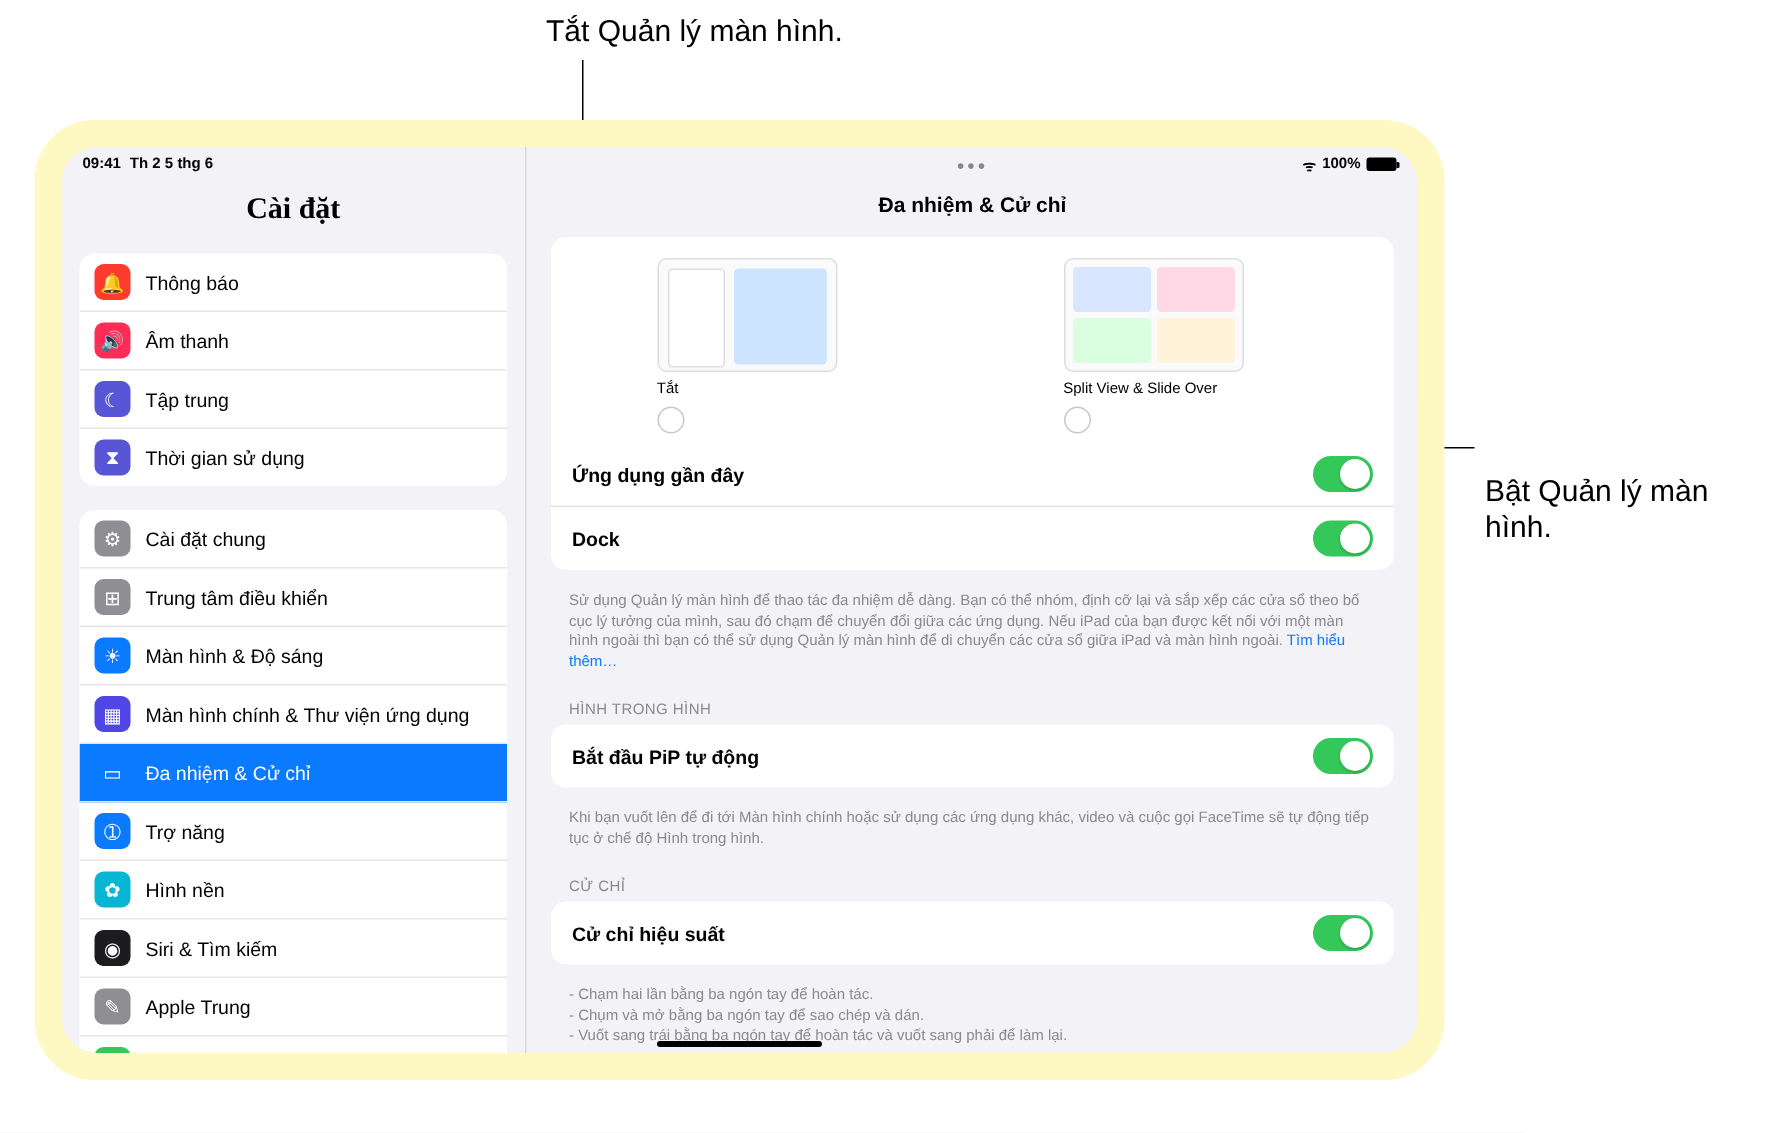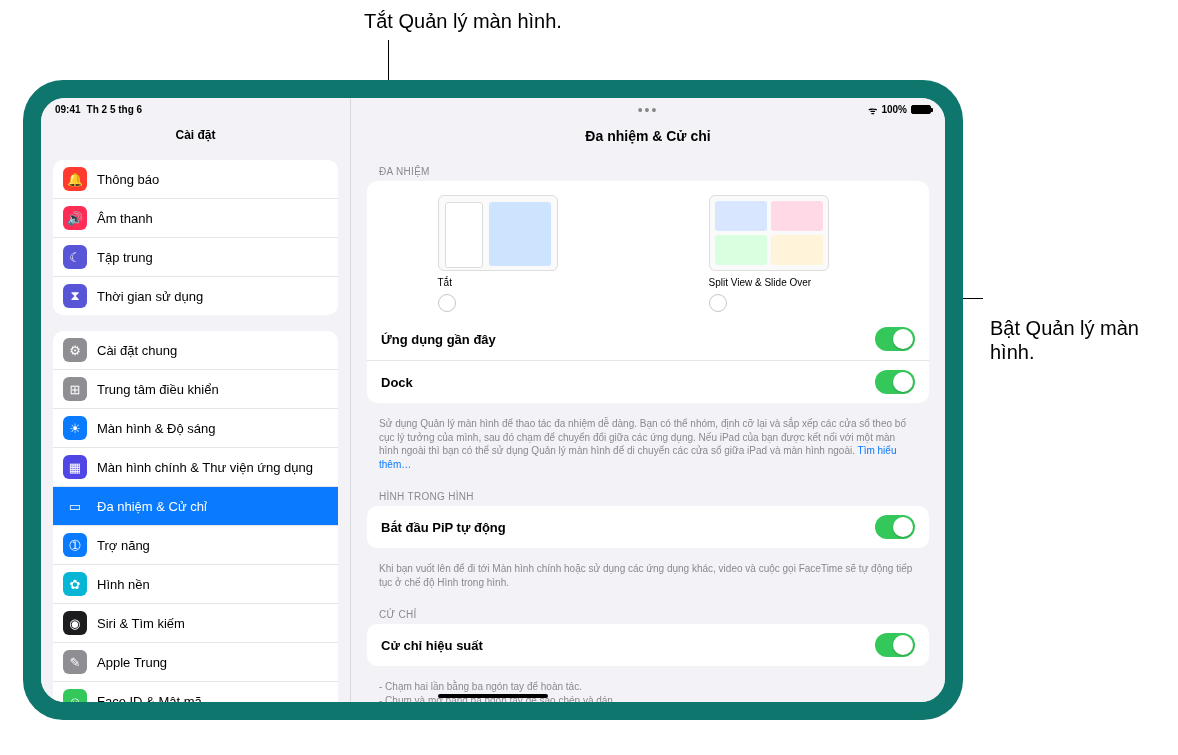--- a/index.html
+++ b/index.html
@@ -3,31 +3,31 @@
 <meta charset="utf-8">
 <style>
   * { box-sizing: border-box; margin: 0; padding: 0; }
   body { font-family: -apple-system, "Helvetica Neue", Arial, sans-serif; background: #fff; width:1178px; height:755px; position:relative; }
   .callout-top { position:absolute; left:364px; top:10px; font-size:20px; }
   .callout-right { position:absolute; left:990px; top:292px; font-size:20px; line-height:1.2;margin-top:24px; }
   .line-top { position:absolute; left:388px; top:40px; width:1px; height:256px; background:#000; }
   .line-top::after { content:''; position:absolute; bottom:0; left:0; width:70px; height:1px; background:#000; }
   .line-right { position:absolute; left:803px; top:298px; width:180px; height:1px; background:#000; }
   
-  .ipad { position:absolute; left:23px; top:80px; width:940px; height:640px; background:#0f766e; border-radius:40px; padding:18px; }
+  .ipad { position:absolute; left:23px; top:80px; width:940px; height:640px; background:#fef9c3; border-radius:40px; padding:18px; }
   .screen { width:100%; height:100%; background:#f2f2f7; border-radius:24px; overflow:hidden; display:flex; position:relative; }
   
   .statusbar { position:absolute; top:0; left:0; right:0; height:20px; display:flex; justify-content:space-between; align-items:center; padding:3px 14px 0; font-size:10px; font-weight:600; z-index:5; }
   .sb-left { display:flex; gap:6px; }
   .sb-right { display:flex; gap:4px; align-items:center; }
   .battery { width:20px; height:9px; border:1px solid #000; border-radius:2px; position:relative; background:#000; }
   .battery::after { content:''; position:absolute; right:-3px; top:2px; width:2px; height:4px; background:#000; border-radius:0 1px 1px 0; }
   
   .sidebar { width:310px; height:100%; background:#f2f2f7; border-right:1px solid #d8d8dc; padding-top:24px; overflow:hidden; }
-  .sidebar-title { font-size:12px; font-weight:700; text-align:center; padding:6px 0 10px; }
+  .sidebar-title { font-size:20px; font-weight:700; text-align:center; padding:6px 0 10px;font-family:Liberation Serif, serif; }
   .group { background:#fff; margin:8px 12px 16px; border-radius:10px; overflow:hidden; }
   .row { display:flex; align-items:center; padding:7px 10px; border-bottom:0.5px solid #e5e5ea; font-size:13px; gap:10px; cursor:pointer; }
   .row:last-child { border-bottom:none; }
   .row.selected { background:#0a7aff; color:#fff; }
   .icon { width:24px; height:24px; border-radius:6px; display:flex; align-items:center; justify-content:center; color:#fff; font-size:13px; flex-shrink:0; }
   
   .main { flex:1; height:100%; background:#f2f2f7; overflow-y:auto; padding-top:24px; position:relative; }
   .dots { position:absolute; top:4px; left:50%; transform:translateX(-50%); color:#888; font-size:14px; letter-spacing:2px; }
   .main-title { font-size:14px; font-weight:700; text-align:center; padding:6px 0 14px; }
   .section-header { font-size:10px; color:#8a8a8e; text-transform:uppercase; padding:8px 28px 4px; letter-spacing:0.3px; }
@@ -143,21 +143,20 @@
             <div class="icon" style="background: rgb(52, 199, 89);">☺</div>
             <span>Face ID &amp; Mật mã</span>
           </div>
         </div>
   </div>
 
   <div class="main">
     <div class="dots">•••</div>
     <div class="main-title">Đa nhiệm &amp; Cử chỉ</div>
 
-    <div class="section-header">ĐA NHIỆM</div>
     <div class="card">
       <div class="mode-row" id="modes">
             <div class="mode">
               <div class="mode-thumb th1"></div>
               <div class="mode-label">Tắt</div>
               <div class="radio"></div>
             </div>
             <div class="mode">
               <div class="mode-thumb th2">
                 <div style="background: rgb(217, 230, 255);"></div>

